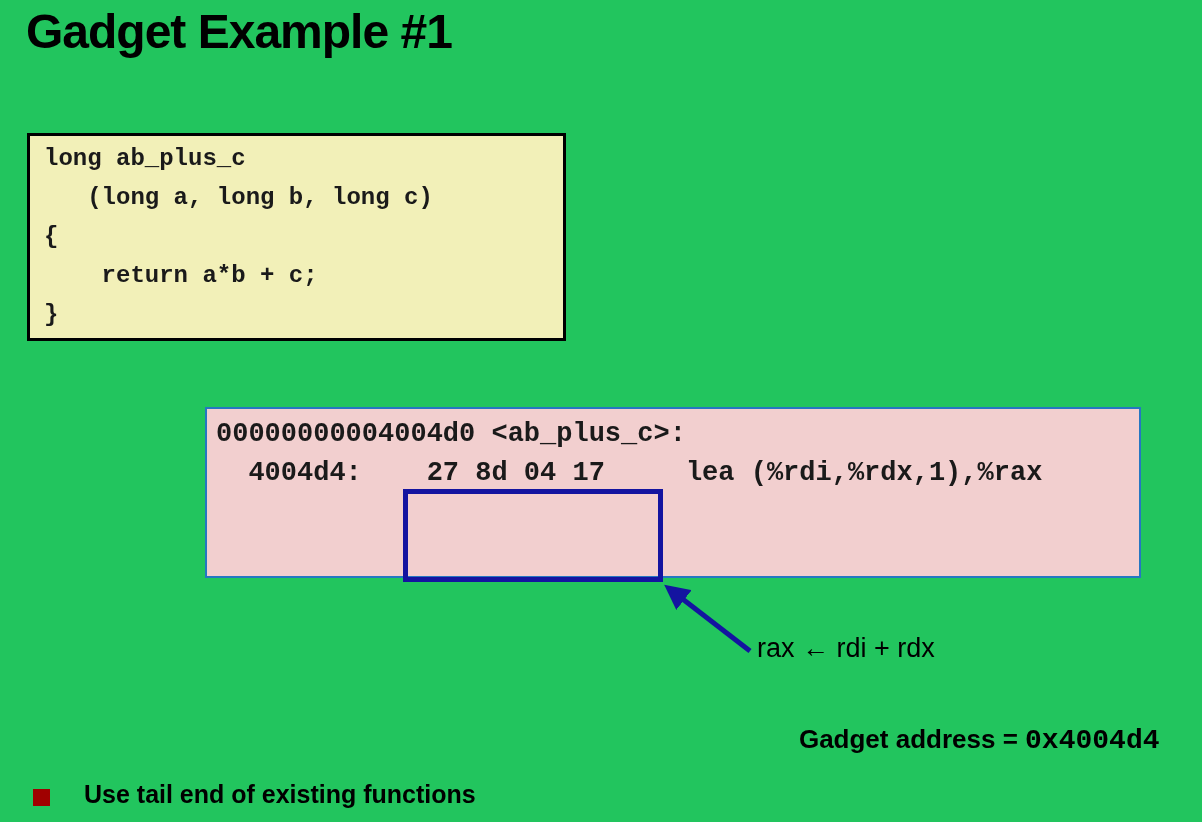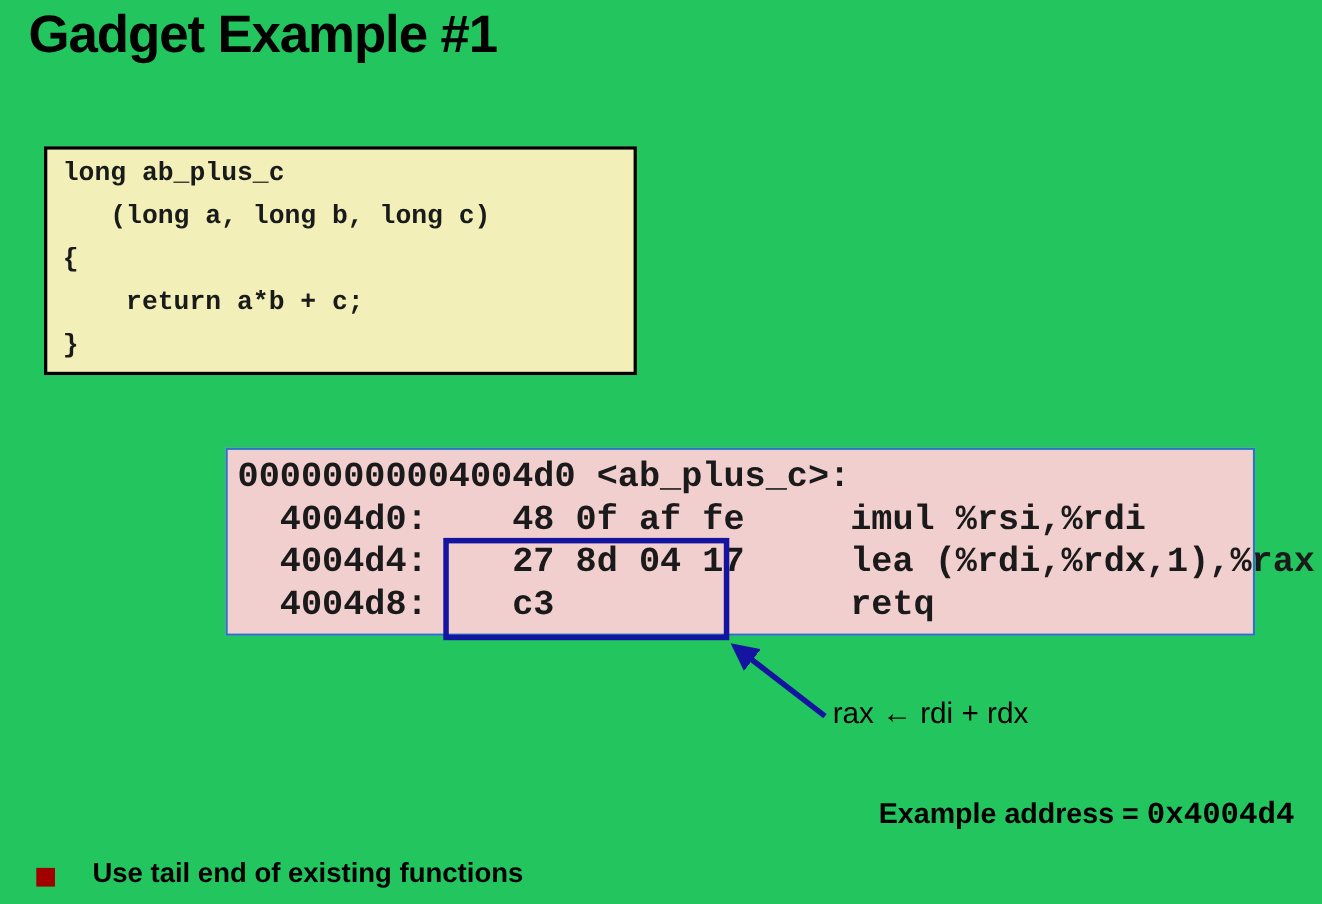--- a/index.html
+++ b/index.html
@@ -21,21 +21,21 @@
     top: 2px;
     font-size: 48px;
     line-height: 60px;
     font-weight: 700;
     color: #000000;
     letter-spacing: -1px;
     white-space: pre;
   }
   .code-box {
     position: absolute;
-    left: 40px;
+    left: 27px;
     top: 133px;
     width: 539px;
     height: 208px;
     box-sizing: border-box;
     background: #f2f0b8;
     border: 3px solid #000000;
     padding: 3px 0 0 14px;
   }
   .code-box .code-line {
     font-family: "Liberation Mono", monospace;
@@ -52,21 +52,21 @@
     width: 936px;
     height: 171px;
     box-sizing: border-box;
     background: #f2cfcf;
     border: 2px solid #2577c2;
     padding: 6px 0 0 9px;
   }
   .disasm-box .code-line {
     font-family: "Liberation Mono", monospace;
     font-weight: 700;
-    font-size: 32px;
+    font-size: 27px;
     line-height: 38.5px;
     color: #1a1a1a;
     white-space: pre;
   }
   .highlight-rect {
     position: absolute;
     left: 403px;
     top: 489px;
     width: 260px;
     height: 93px;
@@ -135,38 +135,36 @@
   <div class="code-box">
     <div class="code-line">long ab_plus_c</div>
     <div class="code-line">   (long a, long b, long c)</div>
     <div class="code-line">{</div>
     <div class="code-line">    return a*b + c;</div>
     <div class="code-line">}</div>
   </div>
 
   <div class="disasm-box">
     <div class="code-line">00000000004004d0 &lt;ab_plus_c&gt;:</div>
-    <div class="code-line">  4004d0:    48 0f af fe     imul %rsi,%rdi</div>
     <div class="code-line">  4004d4:    27 8d 04 17     lea (%rdi,%rdx,1),%rax</div>
-    <div class="code-line">  4004d8:    c3              retq</div>
   </div>
 
   <div class="highlight-rect"></div>
 
   <svg class="arrow-svg" viewBox="0 0 130 80">
     <defs>
       <marker id="ah" markerWidth="5" markerHeight="5" refX="1" refY="2.5" orient="auto">
         <path d="M0,0 L5,2.5 L0,5 z" fill="#1414a0"></path>
       </marker>
     </defs>
     <line x1="110" y1="73" x2="40" y2="19" stroke="#1414a0" stroke-width="5" marker-end="url(#ah)"></line>
   </svg>
 
   <div class="rax-note">rax ← rdi + rdx</div>
 
   <div class="gadget-line">
-    <span>Example address = </span><span class="mono">0x4004d4</span>
+    <span>Gadget address = </span><span class="mono">0x4004d4</span>
   </div>
 
   <div class="bullet-square"></div>
   <div class="bullet-text">Use tail end of existing functions</div>
 
 </div>
 
 </body></html>

